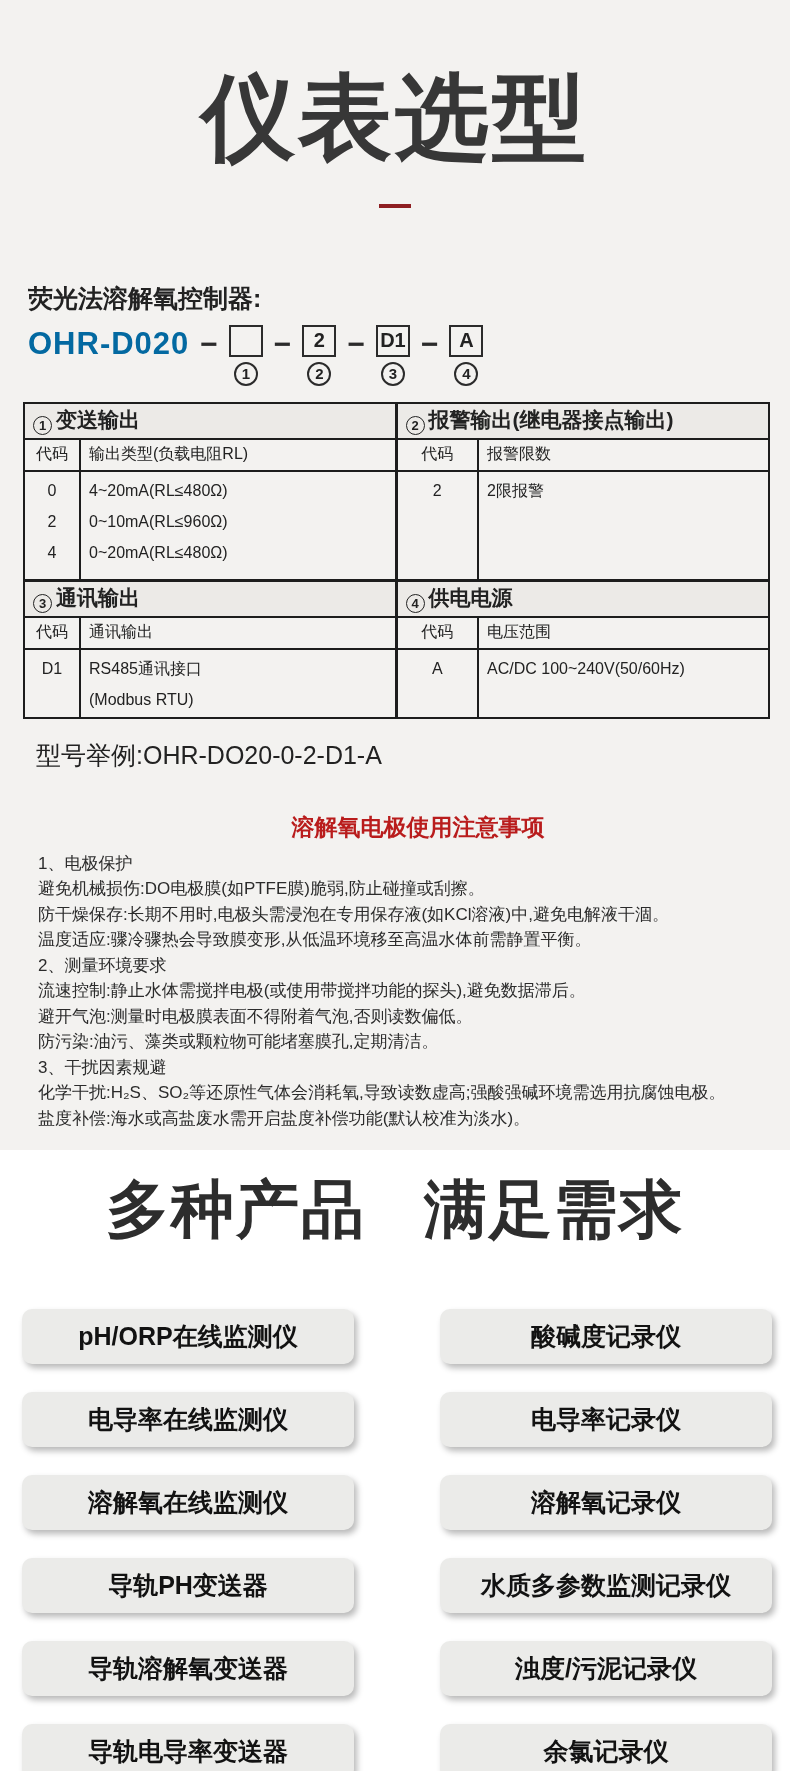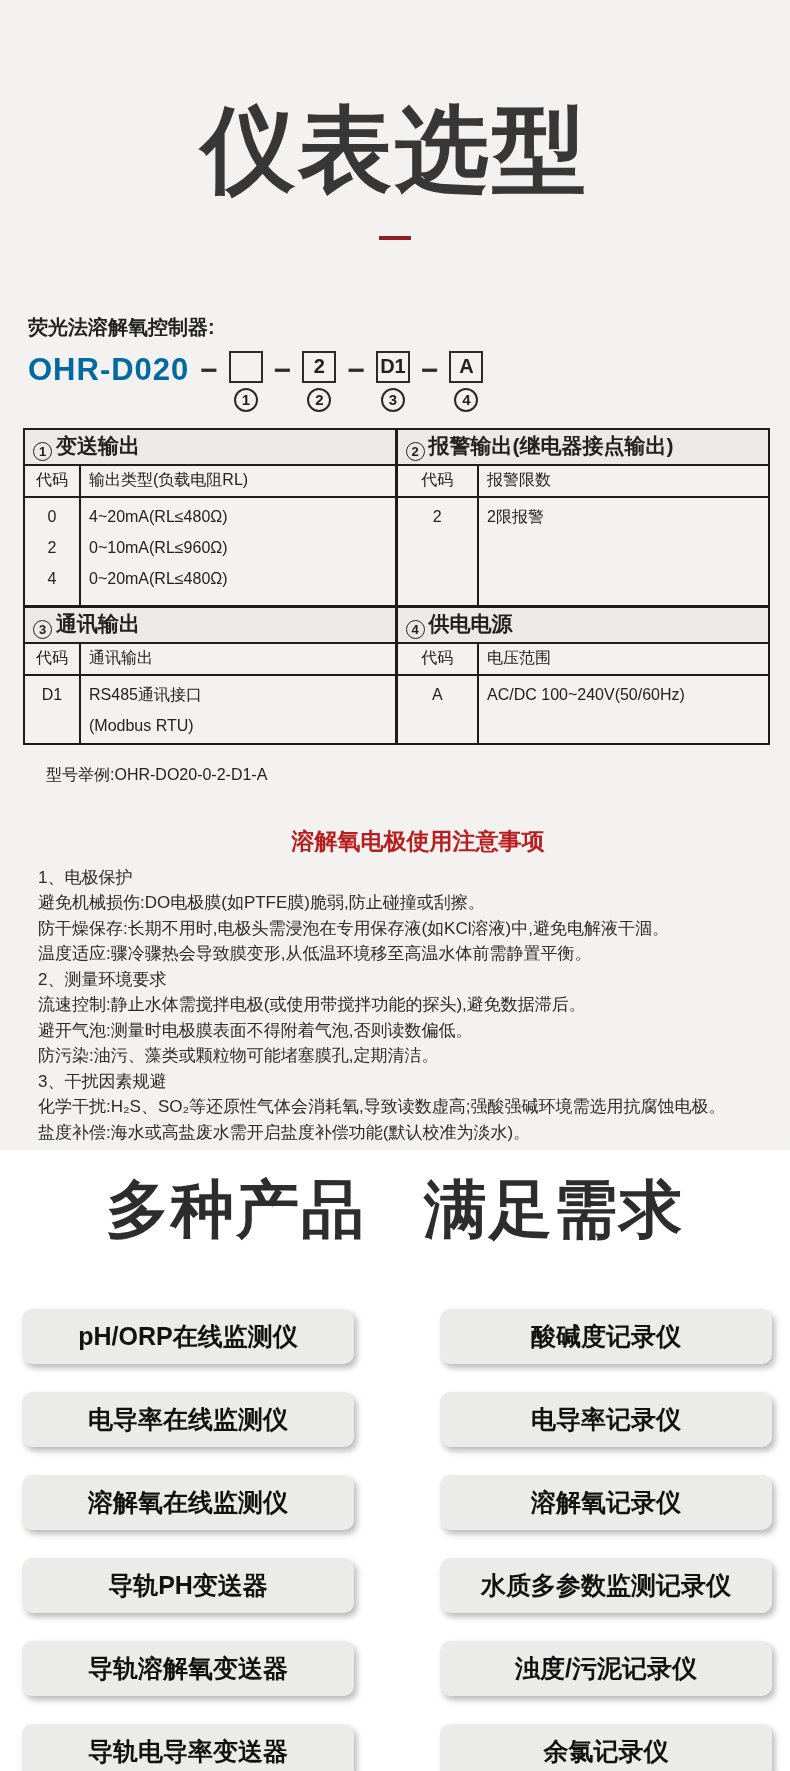--- a/index.html
+++ b/index.html
@@ -7,33 +7,33 @@
     width:790px;height:1771px;
     font-family:"Liberation Sans","DejaVu Sans",sans-serif;
     color:#2a2a2a;
     background:#fff;
     overflow:hidden;
   }
   .top{
     width:790px;height:1150px;
     background:#f3f2f0;
     box-sizing:border-box;
-    padding-top:100px;
+    padding-top:68px;
   }
   h1.page-title{
     margin:0;text-align:center;
     font-size:94px;line-height:1.06;font-weight:900;
     color:#373737;letter-spacing:3px;
   }
   .accent-underline{
     width:32px;height:4px;margin:36px auto 0 auto;
   }
   .subtitle{
     margin:74px 0 0 28px;
-    font-size:20px;font-weight:700;color:#222;
+    font-size:25px;font-weight:700;color:#222;
   }
   
   .model-line{
     display:flex;align-items:flex-start;
     margin:10px 0 0 28px;
   }
   .model-prefix{
     font-size:31px;font-weight:700;color:#0369a1;
     letter-spacing:1px;line-height:38px;
   }
@@ -84,22 +84,22 @@
   .sel-table tr.thick th{border-top:3px solid #1d1d1d;}
   .sel-table .cellline{line-height:31px;}
   .circn{
     display:inline-flex;width:19px;height:19px;box-sizing:border-box;
     border:1.5px solid #222;border-radius:50%;
     align-items:center;justify-content:center;
     font-size:13px;font-weight:700;
     margin-right:4px;vertical-align:-3px;
   }
   .model-example{
-    margin:20px 0 0 46px;
-    font-size:16px;color:#222;
+    margin:20px 0 0 36px;
+    font-size:25px;color:#222;
   }
   
   .notes-title{
     margin-top:40px;padding-left:46px;
     text-align:center;
     font-size:23px;font-weight:700;color:#b91c1c;
   }
   .notes-body{
     margin:8px 20px 8px 38px;
     font-size:17px;line-height:25.5px;color:#2b2b2b;

